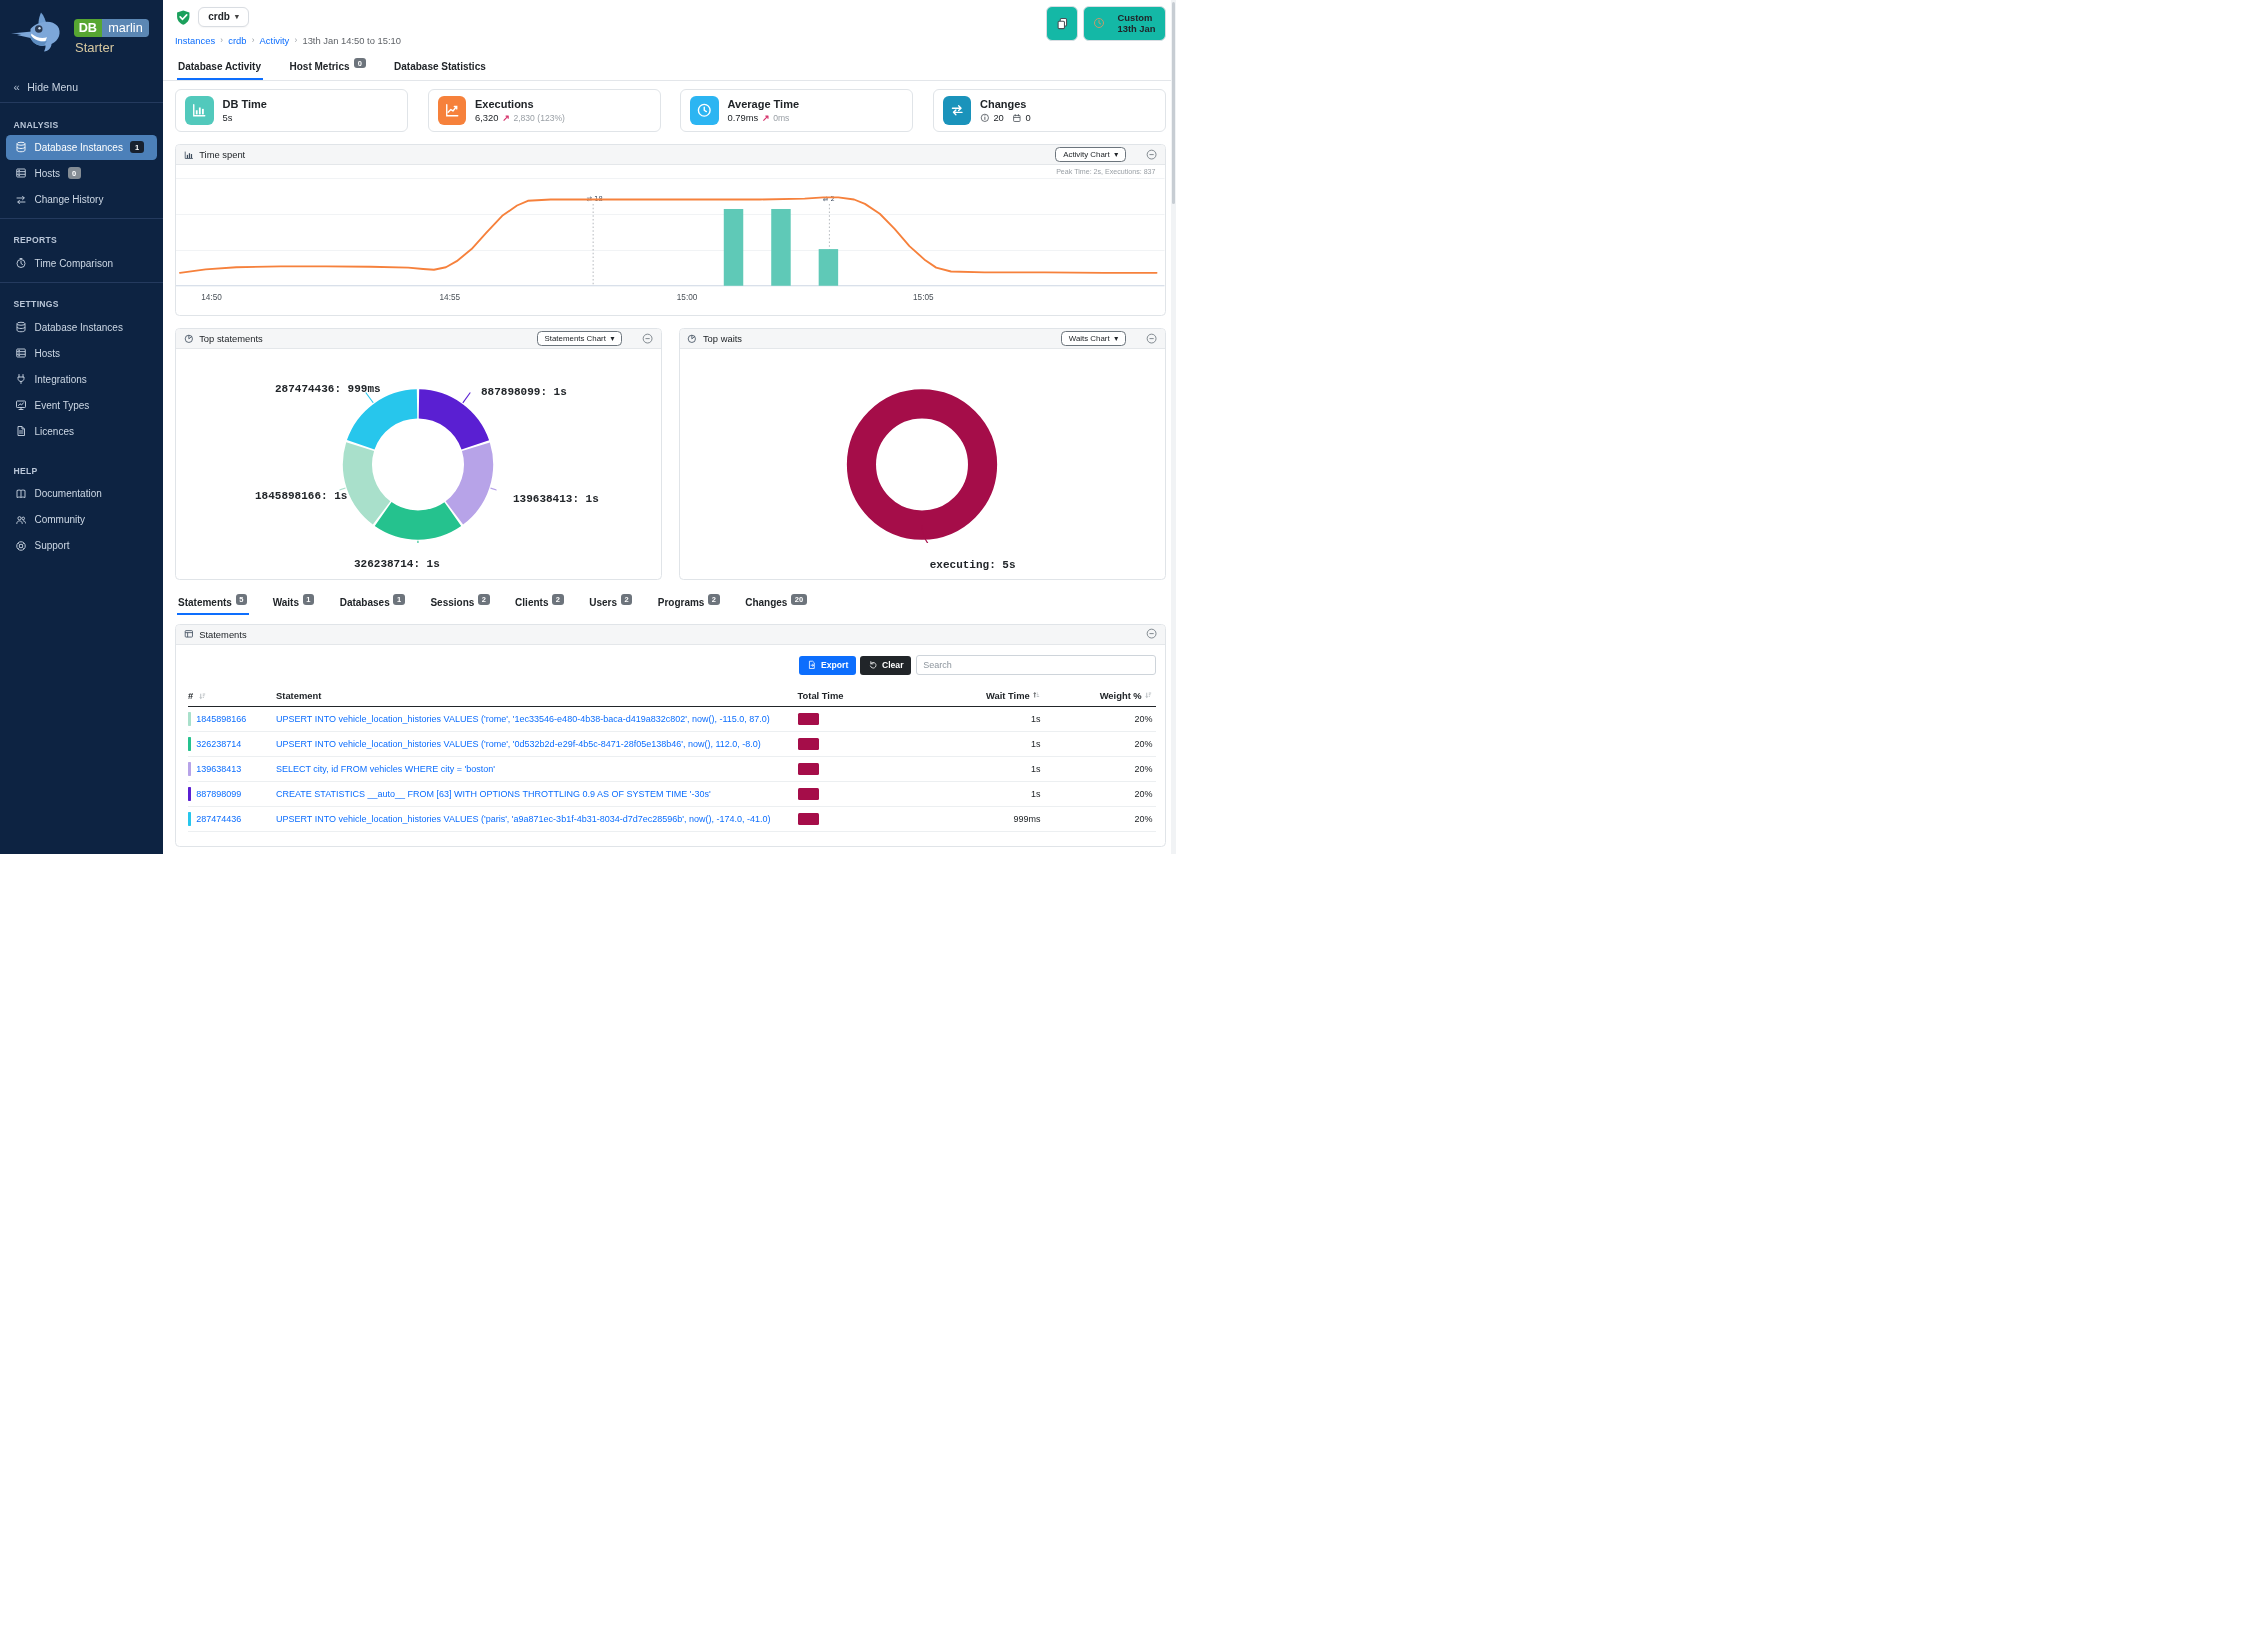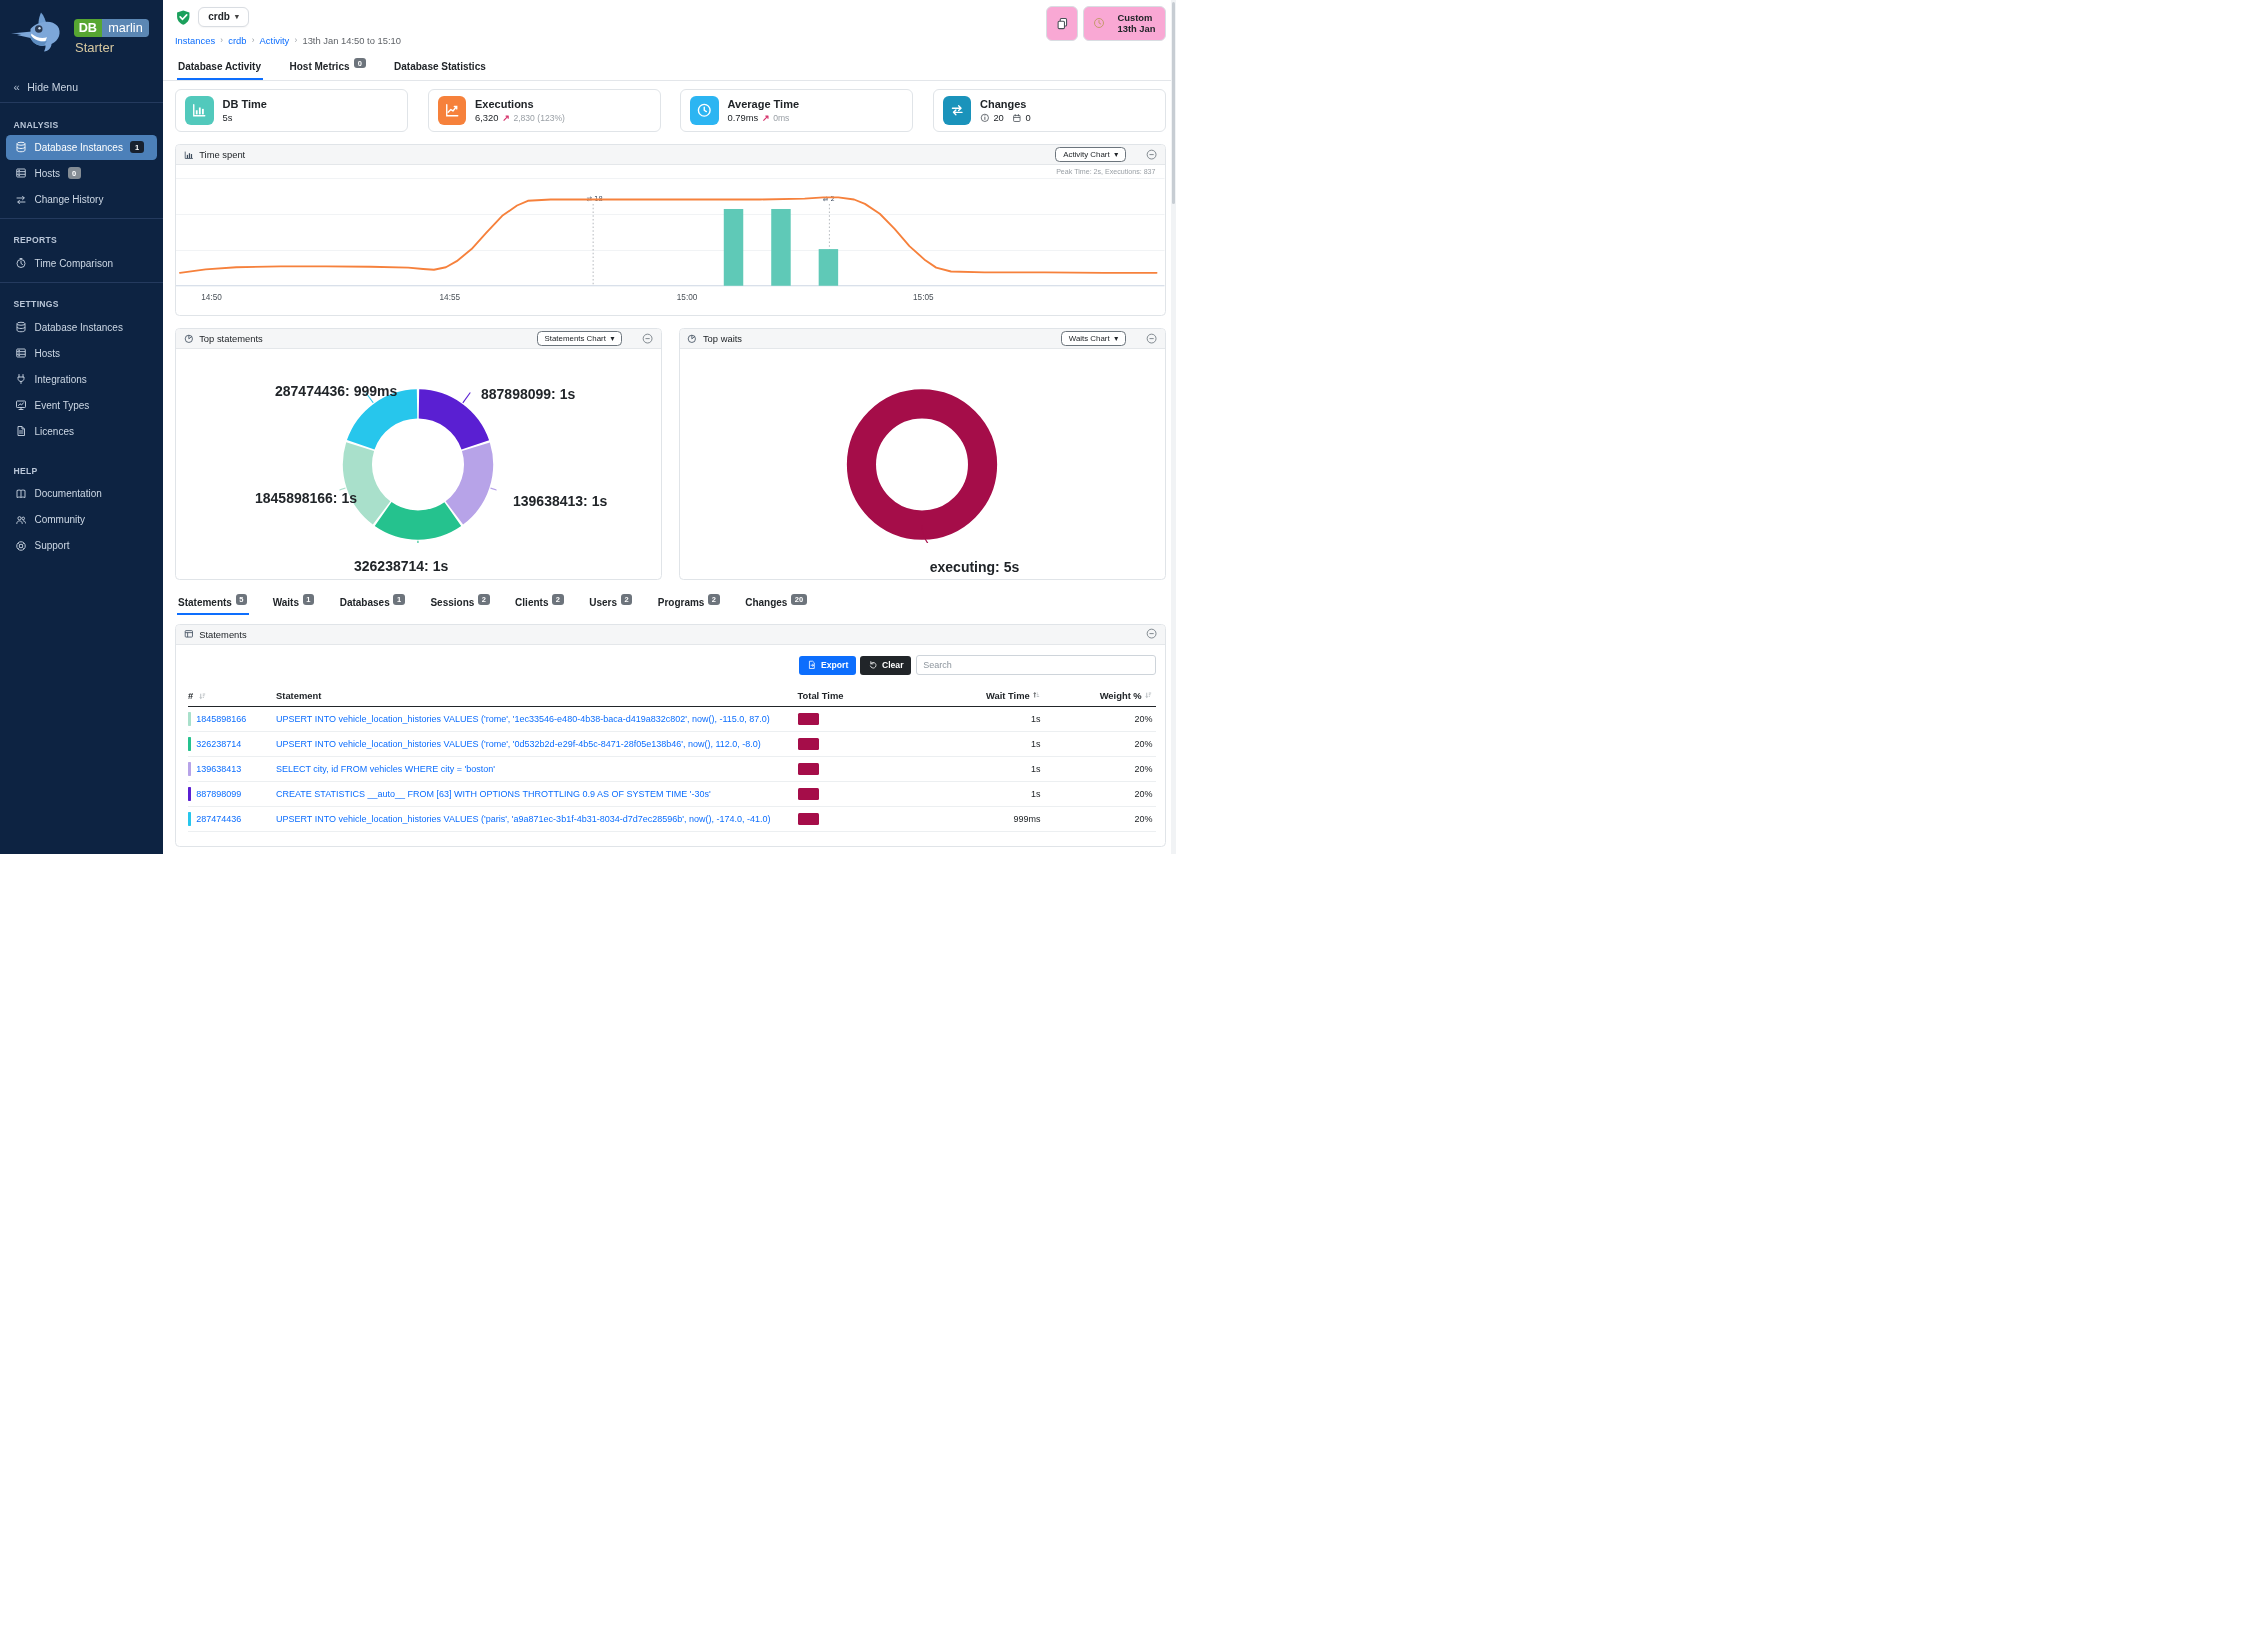--- a/index.html
+++ b/index.html
@@ -31,21 +31,21 @@
   .main { position:absolute; left:163px; top:0; right:0; bottom:0; background:#fff; }
   .topbar { position:relative; padding:6.7px 10.5px 0 12px; border-bottom:0.7px solid #e3e6ea; }
   .inst-row { display:flex; align-items:center; gap:6.7px; }
   .shield { width:16.5px; height:16.5px; }
   .inst-btn { display:flex; align-items:center; gap:5.2px; border:0.7px solid #d9dde2; border-radius:6px; padding:3.7px 9px; font-weight:bold; font-size:10px; cursor:pointer; background:#fff; box-shadow:0 0.7px 1.5px rgba(0,0,0,.04); }
   .inst-btn .caret { font-size:7.5px; color:#444; }
   .crumbs { display:flex; align-items:center; gap:5.2px; font-size:9.4px; margin:7.5px 0 7.5px 0; color:#5f6368; }
   .crumbs a { color:#0d6efd; text-decoration:none; cursor:pointer; }
   .crumbs .sep { color:#9aa0a6; font-size:8.2px; }
   .top-actions { position:absolute; right:10.5px; top:6px; display:flex; gap:5.2px; }
-  .icon-btn { border:0.7px solid #d9dde2; border-radius:6px; background:#f9a8d4; padding:4.5px 9px; cursor:pointer; display:flex; align-items:center; gap:12px; }
+  .icon-btn { border:0.7px solid #d9dde2; border-radius:6px; background:#14b8a6; padding:4.5px 9px; cursor:pointer; display:flex; align-items:center; gap:12px; }
   .date-btn { font-weight:bold; font-size:9.4px; line-height:1.25; text-align:left; }
   .tabs { display:flex; gap:25.5px; padding:1.5px 1.5px 0 1.5px; }
   .tab { font-size:10px; font-weight:bold; padding:6px 1.5px 6.7px 1.5px; cursor:pointer; color:#212529; border-bottom:2.2px solid transparent; display:flex; align-items:center; gap:4.5px; }
   .tab.active { border-bottom-color:#0d6efd; }
   .tbadge { font-size:7.5px; background:#6d747c; color:#fff; border-radius:3px; padding:0.7px 3.7px; font-weight:bold; position:relative; top:-3px; }
   .content { padding:8.2px 10.5px 0 12px; }
   
   .kpis { display:flex; gap:19.5px; }
   .kpi { flex:1; border:0.7px solid #e0e4e8; border-radius:6px; padding:6px 9px; display:flex; gap:9px; align-items:center; background:#fff; }
   .kpi-icon { width:28.5px; height:28.5px; border-radius:6px; display:flex; align-items:center; justify-content:center; color:#fff; flex:0 0 auto; }
@@ -61,21 +61,21 @@
   .panel-title .icn { display:inline-flex; width:9.7px; height:9.7px; color:#3b4a5a; }
   .panel-actions { margin-left:auto; display:flex; align-items:center; gap:20px; }
   .chart-btn { border:0.7px solid #6c757d; border-radius:4.5px; background:#fff; font-size:7.9px; padding:2.2px 6.7px; cursor:pointer; color:#212529; display:flex; gap:4.5px; align-items:center; }
   .collapse-ic { width:11.2px; height:11.2px; color:#6c757d; cursor:pointer; }
   .ts-body { position:relative; height:150px; }
   .peak-note { position:absolute; right:9px; top:3px; font-size:7.1px; color:#9aa0a6; }
   .charts-row { display:flex; gap:17px; }
   .charts-row .panel { flex:1; margin-top:12px; }
   .donut-body { position:relative; height:230px; }
   .donut-svg { position:absolute; left:50%; top:37px; transform:translateX(-50%); }
-  .dlabel { position:absolute; font-size:14px; font-weight:bold; color:#212529; white-space:nowrap; }
+  .dlabel { position:absolute; font-size:11px; font-weight:bold; color:#212529; white-space:nowrap;font-family:Liberation Mono, monospace; }
   
   .btabs { display:flex; gap:22.5px; margin-top:14.2px; padding:0 1.5px; }
   .btab { font-size:10px; font-weight:bold; padding:3px 1.5px 5.2px 1.5px; border-bottom:2.2px solid transparent; cursor:pointer; display:flex; gap:3.7px; }
   .btab.active { border-bottom-color:#0d6efd; }
   
   .stmt-toolbar { display:flex; justify-content:flex-end; align-items:center; gap:4.5px; padding:10.5px 9px 7.5px 9px; }
   .btn { border:none; border-radius:3px; font-size:8.6px; padding:4.5px 7.5px; cursor:pointer; display:flex; align-items:center; gap:4.5px; font-weight:bold; }
   .btn-export { background:#0d6efd; color:#fff; }
   .btn-clear { background:#212529; color:#fff; }
   .search { width:240px; height:20px; border:0.7px solid #ced4da; border-radius:3px; font-size:9px; padding:0 6.7px; color:#495057; font-family:"Liberation Sans",sans-serif; }

